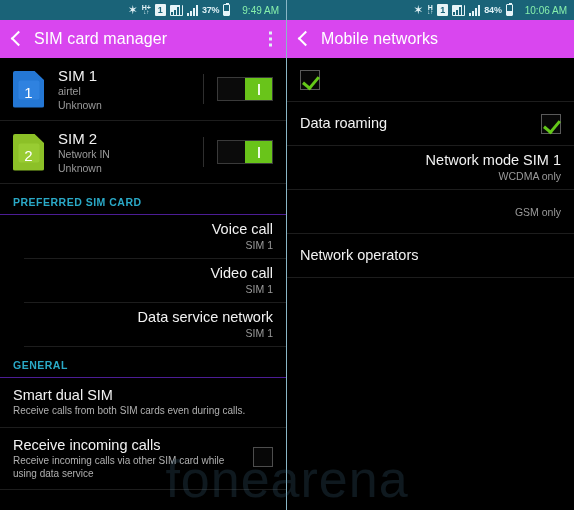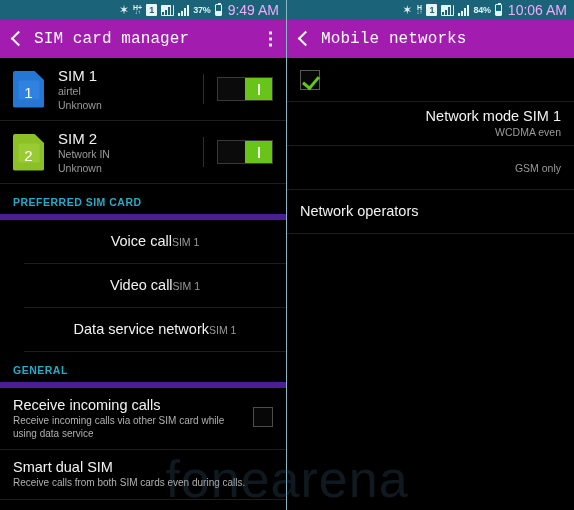--- a/index.html
+++ b/index.html
@@ -32,28 +32,27 @@
   .bars { display:inline-flex; align-items:flex-end; gap:1px; height:11px; }
   .bars i { display:block; width:2px; background:#e6f4f8; }
   .bars i:nth-child(1){height:3px;} .bars i:nth-child(2){height:5px;}
   .bars i:nth-child(3){height:8px;} .bars i:nth-child(4){height:11px;}
   .bars.boxed { background:#e6f4f8; padding:1px; border-radius:1px; }
   .bars.boxed i { background:#1a6378; }
   .sb-pct { font-size:9px; letter-spacing:-0.2px;font-weight:bold; }
   .batt { width:7px; height:12px; border:1px solid #e6f4f8; position:relative; border-radius:1px; }
   .batt:before { content:""; position:absolute; top:-2px; left:2px; width:3px; height:1px; background:#e6f4f8;}
   .batt i { position:absolute; bottom:0; left:0; right:0; height:45%; background:#e6f4f8; display:block;}
-  .sb-time { font-size:14px; color:#f0abfc; margin-left:2px; }
+  .sb-time { font-size:10px; color:#86efac; margin-left:8px; }
 
   
   .actionbar {
-    height:38px; background:#a21caf;
+    height:38px; background:#d946ef;
     display:flex; align-items:center; padding:0 10px;
     position:relative;
-    font-family:Liberation Mono, monospace;
   }
   .back-chevron {
     width:14px; height:18px; position:relative; margin-right:10px; flex:none; cursor:pointer;
   }
   .back-chevron:before {
     content:""; position:absolute; left:3px; top:3px;
     width:9px; height:9px; border-left:2px solid #fff; border-bottom:2px solid #fff;
     transform:rotate(45deg);
   }
   .ab-title { color:#ffffff; font-size:16px; font-weight:400; letter-spacing:0.1px; }
@@ -98,25 +97,25 @@
     display:flex; cursor:pointer;
   }
   .toggle .off { flex:1; }
   .toggle .on {
     flex:1; background:#69c41a; display:flex; align-items:center; justify-content:center;
   }
   .toggle .on i { display:block; width:2px; height:11px; background:#eafbe0; }
 
   
   .section {
-    padding:8px 13px 4px; border-bottom:6px solid #4c1d95;
+    padding:8px 13px 4px; border-bottom:1px solid #4c1d95;
   }
   .section span { color:#2aa9c7; font-size:10.5px; font-weight:bold; letter-spacing:0.5px; }
 
-  .pref-row { height:44px; flex-direction:row; align-items:center; justify-content:center;margin-left:24px; }
+  .pref-row { height:44px; flex-direction:column; align-items:flex-end; justify-content:center;margin-left:24px; }
   .dual-row { min-height:50px; padding-top:9px; padding-bottom:9px; align-items:flex-start; }
   .dual-row .body { padding-right:8px; }
 
   .checkbox {
     width:20px; height:20px; border:1px solid #4d4d4d; background:#070707;
     flex:none; margin-top:10px; position:relative; cursor:pointer;
   }
   .checkbox.checked { border-color:#5a5a5a; }
   .checkbox.checked:after {
     content:""; position:absolute; left:5px; top:2px; width:7px; height:13px;
@@ -241,31 +240,31 @@
         <div class="title">Data service network</div>
         <div class="sub">SIM 1</div>
       </div>
 
       <div class="section">
         <span>GENERAL</span>
       </div>
 
       <div class="row dual-row">
         <div class="body">
+          <div class="title">Smart dual SIM</div>
+          <div class="sub wide">Receive calls from both SIM cards even during calls.</div>
+        </div>
+      </div>
+
+      <div class="row dual-row">
+        <div class="body">
           <div class="title">Receive incoming calls</div>
           <div class="sub wide">Receive incoming calls via other SIM card while using data service</div>
         </div>
         <span class="checkbox"></span>
-      </div>
-
-      <div class="row dual-row">
-        <div class="body">
-          <div class="title">Smart dual SIM</div>
-          <div class="sub wide">Receive calls from both SIM cards even during calls.</div>
-        </div>
       </div>
 
     </div>
   </div>
 
   <div class="panel right">
 
     <div class="statusbar">
       <span class="sb-ico sb-bt">✶</span>
       <span class="sb-ico">
@@ -295,25 +294,31 @@
       <span class="back-chevron"></span>
       <span class="ab-title">Mobile networks</span>
     </div>
 
     <div class="list">
 
       <div class="row r-row">
         <span class="checkbox checked chk-top"></span>
       </div>
 
+      <div class="row r-row">
+        <div class="body">
+          <div class="title">Data roaming</div>
+        </div>
+        <span class="checkbox checked chk-top"></span>
+      </div>
 
 
       <div class="row r-row two">
         <div class="title">Network mode SIM 1</div>
-        <div class="sub">WCDMA even</div>
+        <div class="sub">WCDMA only</div>
       </div>
 
       <div class="row r-row two">
         <div class="sub">GSM only</div>
       </div>
 
       <div class="row r-row">
         <div class="body">
           <div class="title">Network operators</div>
         </div>

